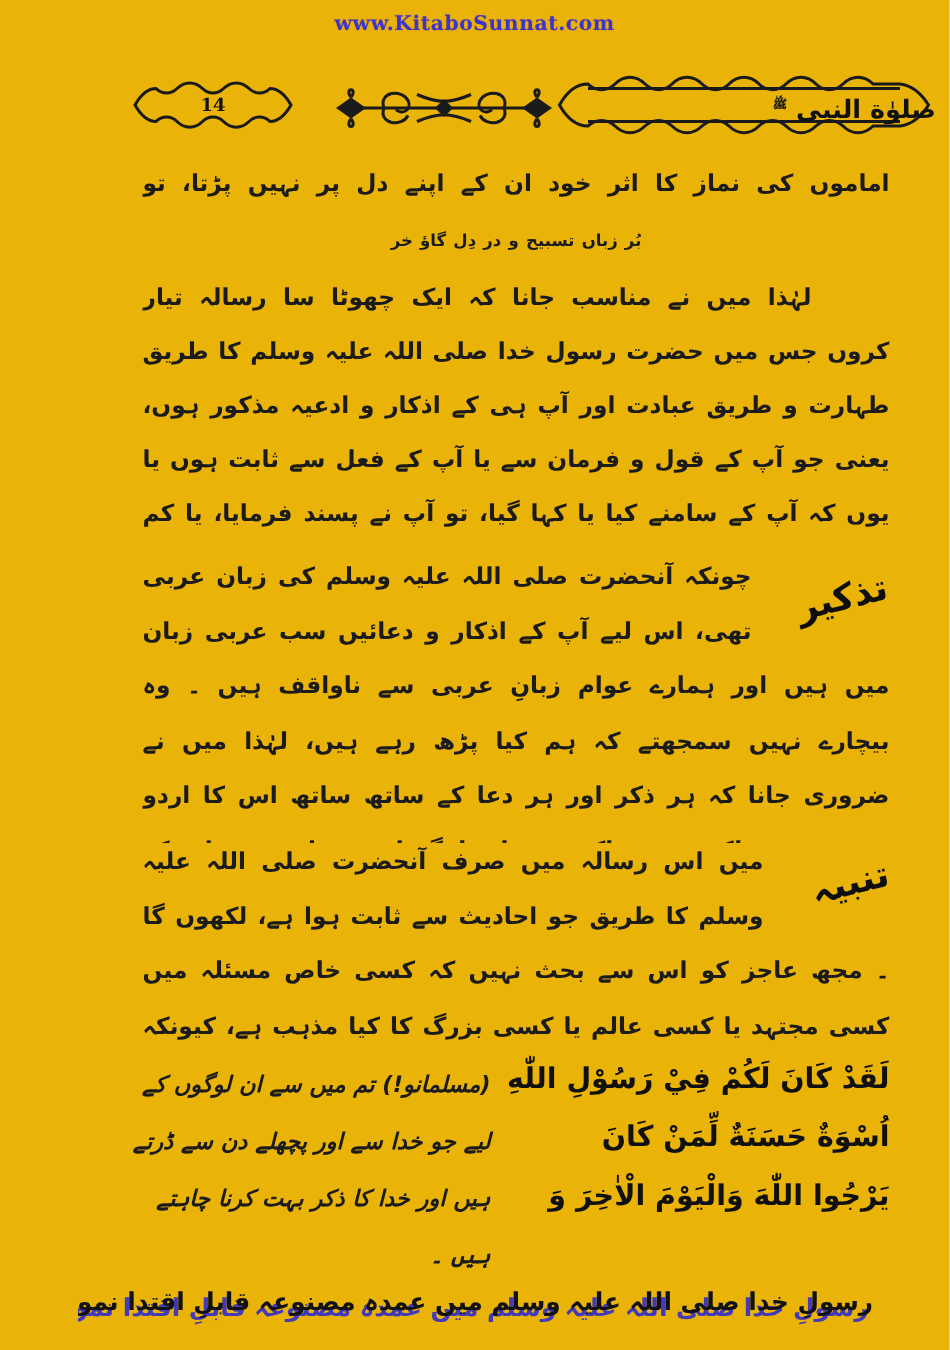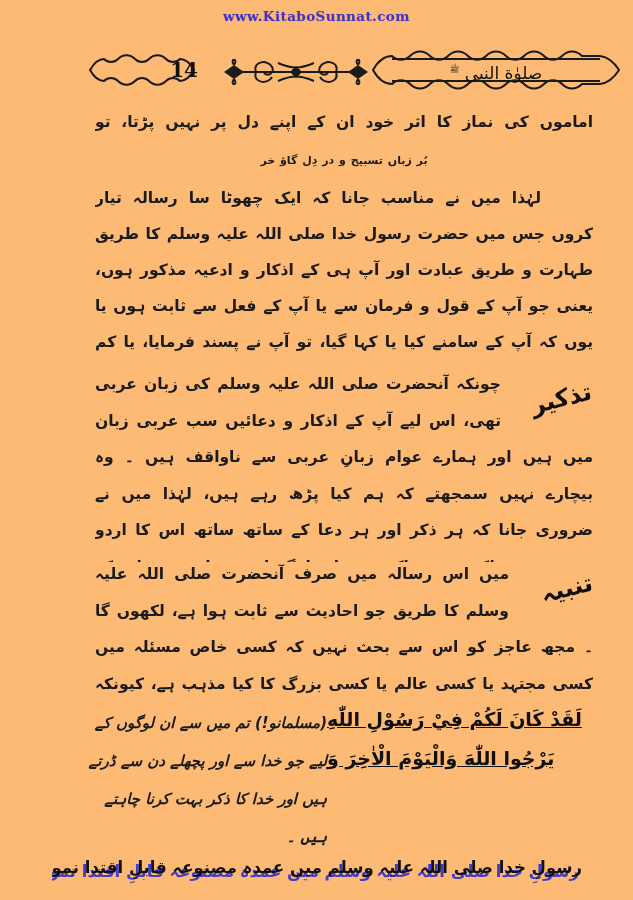--- a/index.html
+++ b/index.html
@@ -1,40 +1,40 @@
 <!DOCTYPE html>
 <html><head>
 <meta charset="utf-8">
 <style>
   html,body{margin:0;padding:0;background:#e8e8e8;}
   .sheet{
     position:relative;width:633px;height:900px;margin:0 auto;
-    background:#fdba74;overflow:hidden;
+    background:#eab308;overflow:hidden;
     font-family:"DejaVu Sans",sans-serif;color:#151515;
   }
   
   .site-url{
     position:absolute;top:8px;left:0;width:100%;text-align:center;
     font-family:"DejaVu Serif",serif;font-weight:bold;font-size:13.5px;
     color:#3a35cf;letter-spacing:.4px;
     text-shadow:0 0 1px rgba(200,40,40,.35);
   }
   
   .pn-cartouche{position:absolute;left:86px;top:50px;width:112px;height:40px;}
   .pn-cartouche svg{position:absolute;left:0;top:0;}
   .pn-num{
     position:absolute;left:0;top:0;width:112px;height:40px;line-height:40px;
-    text-align:right;font-family:"DejaVu Serif",serif;font-weight:bold;font-size:20px;color:#111;
+    text-align:center;font-family:"DejaVu Serif",serif;font-weight:bold;font-size:12px;color:#111;
   }
   .ornament{position:absolute;left:222px;top:53px;width:148px;height:38px;}
   .title-cartouche{position:absolute;left:368px;top:43px;width:256px;height:54px;}
   .title-cartouche svg{position:absolute;left:0;top:0;}
   .title-text{
     position:absolute;left:0;top:0;width:256px;height:54px;line-height:54px;
-    text-align:center;direction:rtl;font-weight:normal;font-size:17px;color:#111;
+    direction:rtl;font-weight:bold;font-size:17px;color:#111;
   }
   .title-mark{font-size:8px;vertical-align:super;}
   
   .bp{
     position:absolute;left:95px;width:498px;direction:rtl;
     font-weight:bold;font-size:15.5px;line-height:36px;color:#1b1b1b;
     text-align:justify;overflow:hidden;word-spacing:1px;
   }
   .p1{top:104px;height:38px;text-align-last:justify;}
   .verse{top:143px;height:36px;text-align:center;text-align-last:center;font-size:11px;}
@@ -42,21 +42,21 @@
   .sec-tazkeer{top:366px;height:196px;line-height:36.5px;}
   .sec-tanbih{top:556px;height:148px;line-height:36.5px;text-align-last:justify;}
   .sec-head-float{float:right;width:92px;height:72px;}
   .sec-head-float.small{width:84px;}
   .sec-head{
     display:inline-block;transform:rotate(-14deg) translate(-4px,14px);
     font-size:24px;font-weight:bold;letter-spacing:1px;color:#0e0e0e;
   }
   
   .quote{position:absolute;left:95px;top:700px;width:498px;height:154px;direction:rtl;display:flex;}
-  .q-arabic{width:266px;direction:rtl;text-align:left;font-weight:bold;font-size:19px;color:#101010;text-decoration:underline;}
+  .q-arabic{width:266px;direction:rtl;text-align:right;font-weight:bold;font-size:19px;color:#101010;}
   .q-arabic .qline{line-height:39px;white-space:nowrap;}
   .q-ref{font-size:12.5px;font-weight:bold;}
   .q-urdu{width:232px;direction:rtl;text-align:right;font-weight:bold;font-size:15px;color:#1b1b1b;padding-top:4px;}
   .q-urdu .uline{line-height:38px;white-space:nowrap;font-style:italic;}
   
   .catchline{position:absolute;left:52px;top:853px;width:530px;height:33px;overflow:hidden;direction:rtl;}
   .catch-layer{
     position:absolute;left:0;top:0;width:100%;text-align:center;white-space:nowrap;
     font-weight:bold;font-size:16.5px;line-height:30px;
   }
@@ -114,20 +114,21 @@
     <span class="sec-head-float"><span class="sec-head">تذکیر</span></span><span>چونکہ آنحضرت صلی اللہ علیہ وسلم کی زبان عربی تھی، اس لیے آپ کے اذکار و دعائیں سب عربی زبان میں ہیں اور ہمارے عوام زبانِ عربی سے ناواقف ہیں ۔ وہ بیچارے نہیں سمجھتے کہ ہم کیا پڑھ رہے ہیں، لہٰذا میں نے ضروری جانا کہ ہر ذکر اور ہر دعا کے ساتھ ساتھ اس کا اردو ترجمہ بھی لکھ دوں تاکہ بے علم لوگ اپنی زبان میں ان کے مطالب سمجھ کر نماز کی لذت حاصل کریں ۔ واللہ الموفق ۔</span>
   </div>
 
   <div class="bp sec-tanbih">
     <span class="sec-head-float small"><span class="sec-head">تنبیہ</span></span><span>میں اس رسالہ میں صرف آنحضرت صلی اللہ علیہ وسلم کا طریق جو احادیث سے ثابت ہوا ہے، لکھوں گا ۔ مجھ عاجز کو اس سے بحث نہیں کہ کسی خاص مسئلہ میں کسی مجتہد یا کسی عالم یا کسی بزرگ کا کیا مذہب ہے، کیونکہ وہ سب مراتبِ فضیلت طے کرنے کے بعد بھی امتی ہونے کی حد سے باہر نہیں ہوسکتے اور خدا تعالیٰ امتیوں کو ارشاد فرماتا ہے؛</span>
   </div>
 
   <div class="quote">
     <div class="q-arabic">
       <div class="qline">لَقَدْ كَانَ لَكُمْ فِيْ رَسُوْلِ اللّٰهِ</div>
+      <div class="qline">اُسْوَةٌ حَسَنَةٌ لِّمَنْ كَانَ</div>
       <div class="qline">يَرْجُوا اللّٰهَ وَالْيَوْمَ الْاٰخِرَ وَ</div>
     </div>
     <div class="q-urdu">
       <div class="uline">(مسلمانو!) تم میں سے ان لوگوں کے</div>
       <div class="uline">لیے جو خدا سے اور پچھلے دن سے ڈرتے</div>
       <div class="uline">ہیں اور خدا کا ذکر بہت کرنا چاہتے</div>
       <div class="uline">ہیں ۔</div>
     </div>
   </div>
 

